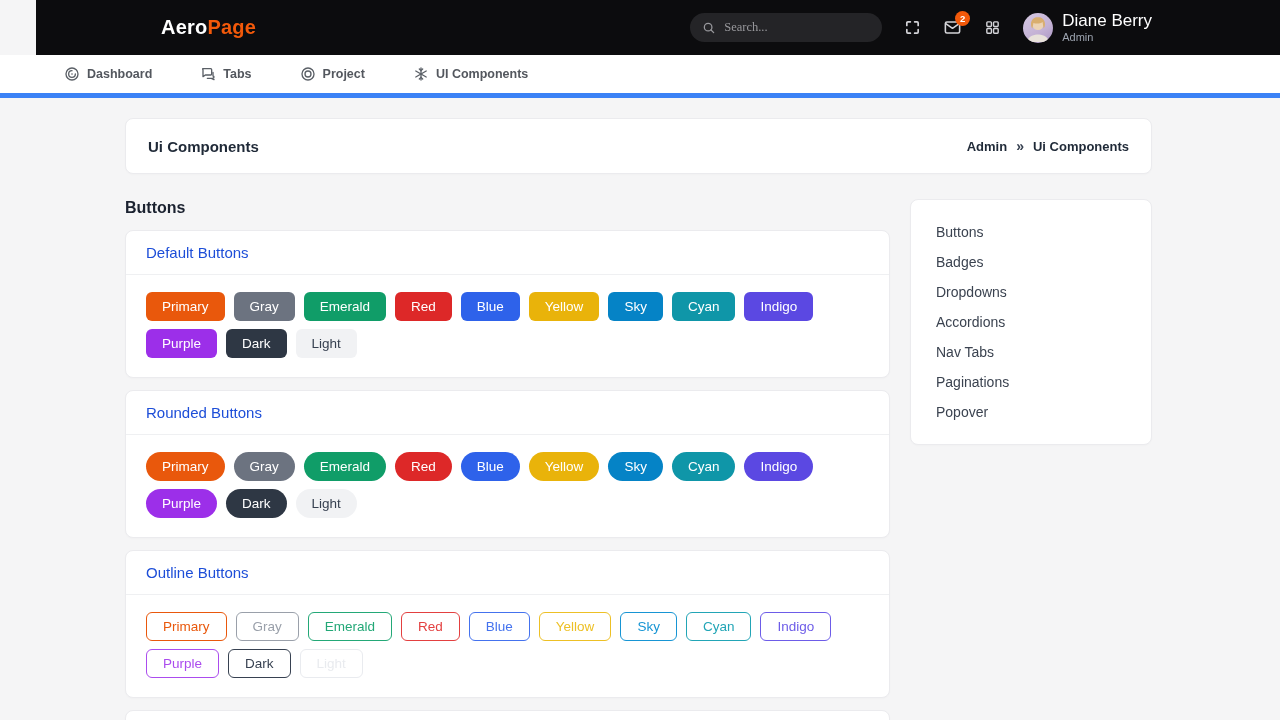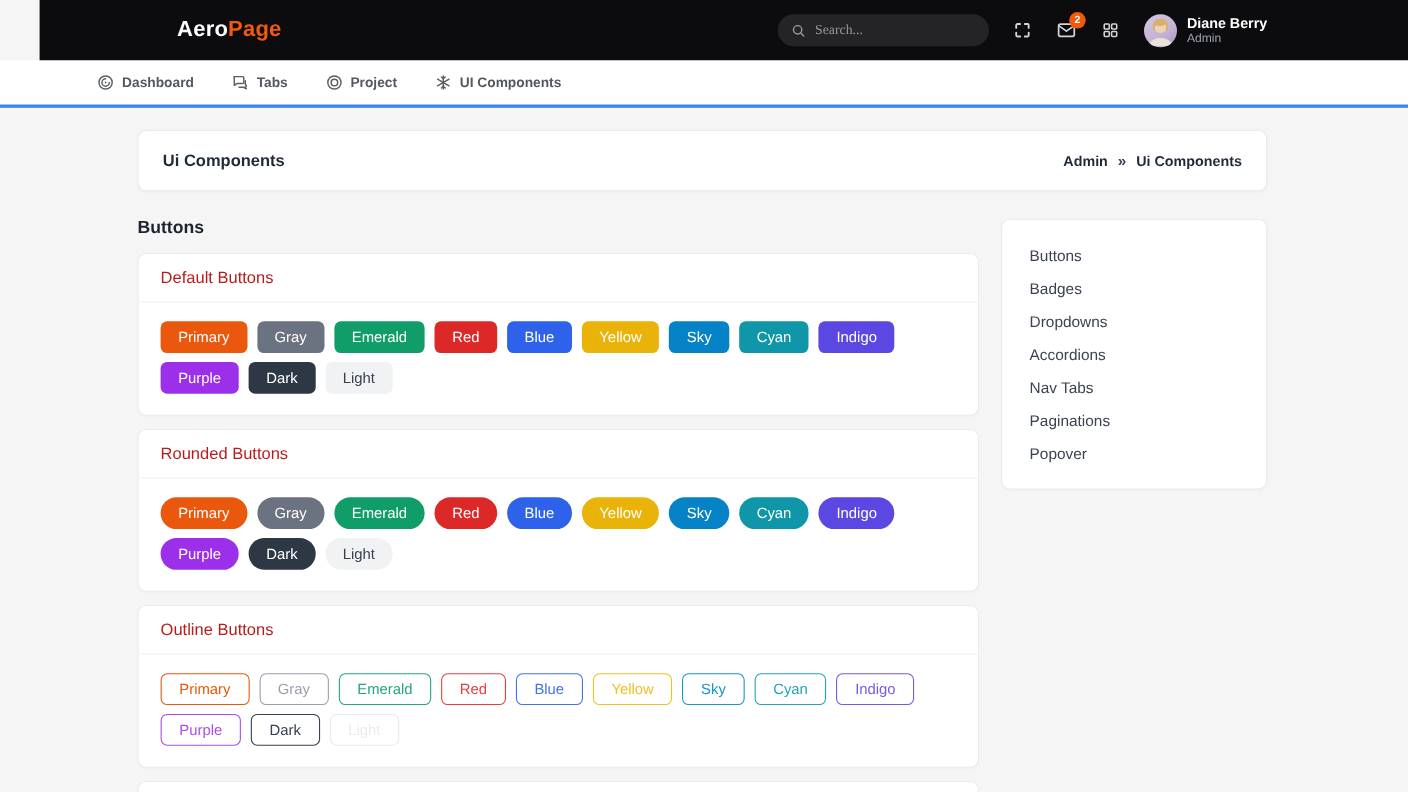--- a/index.html
+++ b/index.html
@@ -61,32 +61,32 @@
     padding: 0 4px;
   }
 
   .user { display: flex; align-items: center; gap: 9px; margin-left: 22px; cursor: pointer; }
   .avatar {
     width: 30px; height: 30px; border-radius: 50%;
     background: linear-gradient(145deg, #d6c9e2 0%, #c3b1d4 60%, #a995c2 100%);
     overflow: hidden; flex: 0 0 auto;
   }
   .user-meta { display: flex; flex-direction: column; line-height: 1.25; }
-  .user-name { color: #ffffff; font-size: 13px; font-weight: 700; }
+  .user-name { color: #ffffff; font-size: 17px; font-weight: 400; }
   .user-role { color: #9ca3af; font-size: 11px; }
 
   
   .navbar {
     height: 43px;
     background: #ffffff;
-    border-bottom: 3px solid #3b82f6;
+    border-bottom: 5px solid #3b82f6;
     display: flex;
     align-items: center;
-    padding-left: 88px;
-    gap: 34px;
+    padding-left: 64px;
+    gap: 48px;
   }
   .nav-item {
     display: flex; align-items: center; gap: 7px;
     color: #53575e; font-size: 12.5px; font-weight: 700;
     cursor: pointer; text-decoration: none;
   }
   .nav-item svg { stroke: #5a5f66; }
 
   
   .page { padding: 20px 128px 0 125px; }
@@ -117,21 +117,21 @@
     border: 1px solid #ebebee;
     border-radius: 8px;
     margin-bottom: 12px;
     box-shadow: 0 1px 2px rgba(0,0,0,0.02);
     overflow: hidden;
   }
   .card-title {
     padding: 13px 20px;
     font-size: 15px;
     font-weight: 500;
-    color: #b91c1c;
+    color: #1d4ed8;
     border-bottom: 1px solid #eff0f2;
   }
   .card-body {
     padding: 17px 20px 19px;
     display: flex;
     flex-wrap: wrap;
     gap: 8px 9px;
   }
   .card.partial { height: 40px; margin-bottom: 0; }
 

